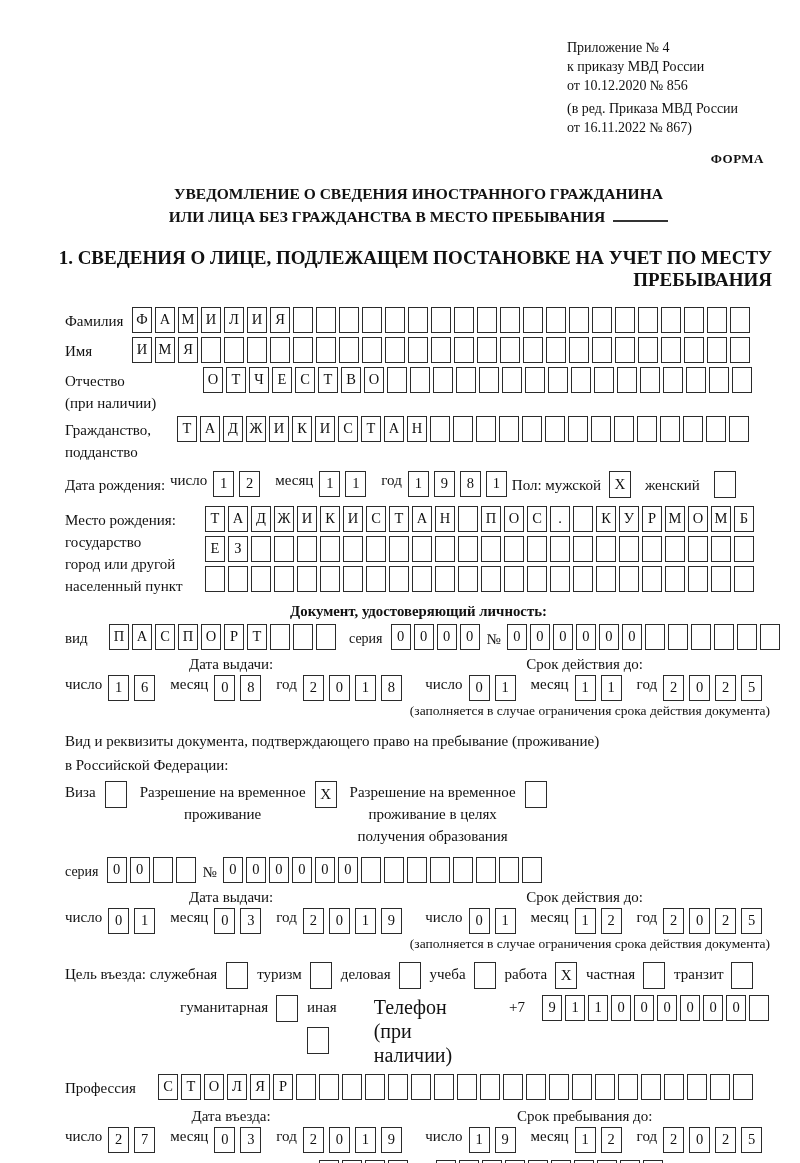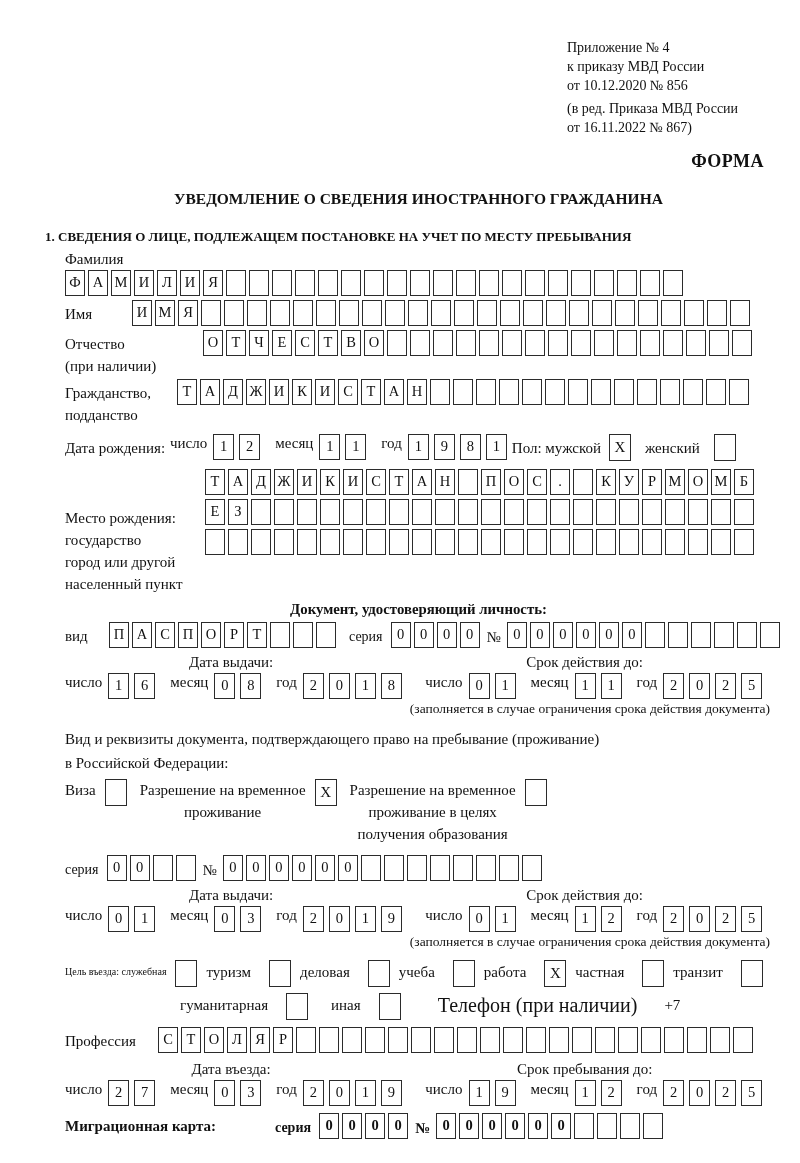--- a/index.html
+++ b/index.html
@@ -1,55 +1,55 @@
 <!DOCTYPE html>
 <html lang="ru"><head>
 <meta charset="utf-8">
 <style>
   html,body{margin:0;padding:0;background:#fff;}
   body{width:800px;height:1163px;font-family:"Liberation Serif","DejaVu Serif",serif;color:#111;}
   .page{box-sizing:border-box;width:800px;height:1163px;padding:38px 28px 4px 65px;overflow:hidden;}
   
   .appendix{width:195px;margin-left:auto;margin-right:10px;font-size:14px;line-height:19px;}
   .appendix .ed{margin-top:4px;}
-  .forma{text-align:right;padding-right:8px;font-weight:bold;font-size:18px;margin-top:14px;letter-spacing:.5px;}
+  .forma{text-align:right;padding-right:8px;font-weight:bold;font-size:13px;margin-top:14px;letter-spacing:.5px;}
   
   .title{margin-top:15px;text-align:center;font-weight:bold;font-size:15.5px;line-height:23px;}
   .title .uline{display:inline-block;width:55px;border-bottom:2px solid #333;height:14px;margin-left:8px;}
-  .sec-heading{margin-top:19px;font-weight:bold;font-size:13px;text-align:left;margin-left:-20px;}
+  .sec-heading{margin-top:19px;font-weight:bold;font-size:19px;text-align:right;margin-left:-20px;}
   
   .row{display:flex;align-items:flex-start;margin-top:4px;}
   .lbl{font-size:15px;line-height:22px;padding-top:3px;flex:none;white-space:pre-line;}
   .cells{white-space:nowrap;flex:none;}
   .cell{display:inline-block;box-sizing:border-box;width:20px;height:26px;border:1.5px solid #2b2b2b;margin-right:3px;text-align:center;font-size:14.5px;line-height:23px;vertical-align:top;background:#fff;}
   .dcell{margin-right:5px;width:21px;}
   .cbox{display:inline-block;box-sizing:border-box;width:22px;height:27px;border:1.5px solid #2b2b2b;text-align:center;font-size:15px;line-height:24px;vertical-align:top;background:#fff;flex:none;}
   .dl-label{font-size:15px;margin-right:6px;margin-left:10px;}
   .dateline .dl-label:first-child{margin-left:0;}
   
   .w-surname{width:67px;} .w-patro{width:138px;} .w-citiz{width:112px;}
-  .w-birthplace{width:140px;margin-top:35px;} .w-kind{width:44px;} .w-prof{width:93px;}
+  .w-birthplace{width:140px;} .w-kind{width:44px;} .w-prof{width:93px;}
   
   .doc-heading{text-align:center;font-weight:bold;font-size:14.8px;margin-top:6px;margin-bottom:2px;}
   
   .date-band{display:flex;margin-top:4px;}
   .date-col{flex:none;}
   .date-col.left{width:47%;}
   .date-col.right{width:53%;}
   .date-heading{font-size:15px;text-align:center;margin-bottom:2px;}
   .dateline{white-space:nowrap;}
   .footnote{font-size:13.5px;text-align:right;margin-top:2px;padding-right:2px;}
   
   .intro{font-size:15px;line-height:24px;margin-top:10px;}
   .opts{display:flex;align-items:flex-start;margin-top:4px;gap:13px;}
   .opt2{display:flex;align-items:flex-start;gap:9px;flex:none;}
   .opt2 .opt-label{font-size:15px;text-align:center;white-space:pre-line;line-height:22px;}
   
   .purpose{display:flex;align-items:flex-start;margin-top:10px;gap:9px;flex-wrap:nowrap;}
-  .opt{display:flex;align-items:flex-start;gap:18px;flex:none;}
+  .opt{display:flex;align-items:flex-start;gap:8px;flex:none;}
   .opt .opt-label{font-size:15px;line-height:24px;}
   .indent2{margin-left:115px;margin-top:6px;}
   .phone-label{font-size:20px;line-height:24px;margin-left:28px;}
   .phone-prefix{font-size:15px;line-height:24px;margin-left:18px;margin-right:8px;}
   .mig-label{font-size:15px;line-height:26px;width:172px;flex:none;}
   .ser-label{font-size:14px;line-height:26px;margin-right:8px;}
   .num-label{font-size:15px;line-height:26px;margin:0 6px 0 4px;}
 </style>
 </head>
 <body>
@@ -61,25 +61,26 @@
     <div>к приказу МВД России</div>
     <div>от 10.12.2020 № 856</div>
     <div class="ed">(в ред. Приказа МВД России</div>
     <div>от 16.11.2022 № 867)</div>
   </div>
 
   <div class="forma">ФОРМА</div>
 
   <div class="title">
     <div>УВЕДОМЛЕНИЕ О СВЕДЕНИЯ ИНОСТРАННОГО ГРАЖДАНИНА</div>
+    <div><span>ИЛИ ЛИЦА БЕЗ ГРАЖДАНСТВА В МЕСТО ПРЕБЫВАНИЯ</span><span class="uline"></span></div>
   </div>
 
   <div class="sec-heading">1. СВЕДЕНИЯ О ЛИЦЕ, ПОДЛЕЖАЩЕМ ПОСТАНОВКЕ НА УЧЕТ ПО МЕСТУ ПРЕБЫВАНИЯ</div>
 
-  <div class="row" style="margin-top:0;flex-direction:column;">
+  <div class="row" style="margin-top:16px;">
     <div class="lbl w-surname">Фамилия</div>
     <div class="cells"><span class="cell">Ф</span><span class="cell">А</span><span class="cell">М</span><span class="cell">И</span><span class="cell">Л</span><span class="cell">И</span><span class="cell">Я</span><span class="cell"></span><span class="cell"></span><span class="cell"></span><span class="cell"></span><span class="cell"></span><span class="cell"></span><span class="cell"></span><span class="cell"></span><span class="cell"></span><span class="cell"></span><span class="cell"></span><span class="cell"></span><span class="cell"></span><span class="cell"></span><span class="cell"></span><span class="cell"></span><span class="cell"></span><span class="cell"></span><span class="cell"></span><span class="cell"></span></div>
   </div>
 
   <div class="row">
     <div class="lbl w-surname">Имя</div>
     <div class="cells"><span class="cell">И</span><span class="cell">М</span><span class="cell">Я</span><span class="cell"></span><span class="cell"></span><span class="cell"></span><span class="cell"></span><span class="cell"></span><span class="cell"></span><span class="cell"></span><span class="cell"></span><span class="cell"></span><span class="cell"></span><span class="cell"></span><span class="cell"></span><span class="cell"></span><span class="cell"></span><span class="cell"></span><span class="cell"></span><span class="cell"></span><span class="cell"></span><span class="cell"></span><span class="cell"></span><span class="cell"></span><span class="cell"></span><span class="cell"></span><span class="cell"></span></div>
   </div>
 
   <div class="row">
@@ -174,21 +175,21 @@
       <div class="dateline"><span class="dl-label">число</span><span class="cell dcell">0</span><span class="cell dcell">1</span><span class="dl-label">месяц</span><span class="cell dcell">0</span><span class="cell dcell">3</span><span class="dl-label">год</span><span class="cell dcell">2</span><span class="cell dcell">0</span><span class="cell dcell">1</span><span class="cell dcell">9</span></div>
     </div>
     <div class="date-col right">
       <div class="date-heading">Срок действия до:</div>
       <div class="dateline" style="padding-left:28px;"><span class="dl-label">число</span><span class="cell dcell">0</span><span class="cell dcell">1</span><span class="dl-label">месяц</span><span class="cell dcell">1</span><span class="cell dcell">2</span><span class="dl-label">год</span><span class="cell dcell">2</span><span class="cell dcell">0</span><span class="cell dcell">2</span><span class="cell dcell">5</span></div>
     </div>
   </div>
   <div class="footnote">(заполняется в случае ограничения срока действия документа)</div>
 
   <div class="purpose">
-    <span class="opt-label" style="font-size:10px;line-height:24px;">Цель въезда: служебная</span>
+    <span class="opt-label" style="font-size:15px;line-height:24px;">Цель въезда: служебная</span>
     <span class="cbox"></span>
     <div class="opt">
       <span class="opt-label">туризм</span>
       <span class="cbox"></span>
     </div>
     <div class="opt">
       <span class="opt-label">деловая</span>
       <span class="cbox"></span>
     </div>
     <div class="opt">
@@ -207,26 +208,27 @@
       <span class="opt-label">транзит</span>
       <span class="cbox"></span>
     </div>
   </div>
 
   <div class="purpose indent2">
     <div class="opt">
       <span class="opt-label">гуманитарная</span>
       <span class="cbox"></span>
     </div>
-    <div class="opt" style="margin-left:14px;">
+    <div class="opt" style="margin-left:0;flex-direction:column;">
       <span class="opt-label">иная</span>
       <span class="cbox"></span>
     </div>
     <span class="phone-label">Телефон (при наличии)</span>
     <span class="phone-prefix">+7</span>
+    <div class="cells"><span class="cell">9</span><span class="cell">1</span><span class="cell">1</span><span class="cell">0</span><span class="cell">0</span><span class="cell">0</span><span class="cell">0</span><span class="cell">0</span><span class="cell">0</span><span class="cell"></span></div>
   </div>
 
   <div class="row" style="margin-top:7px;">
     <div class="lbl w-prof">Профессия</div>
     <div class="cells"><span class="cell">С</span><span class="cell">Т</span><span class="cell">О</span><span class="cell">Л</span><span class="cell">Я</span><span class="cell">Р</span><span class="cell"></span><span class="cell"></span><span class="cell"></span><span class="cell"></span><span class="cell"></span><span class="cell"></span><span class="cell"></span><span class="cell"></span><span class="cell"></span><span class="cell"></span><span class="cell"></span><span class="cell"></span><span class="cell"></span><span class="cell"></span><span class="cell"></span><span class="cell"></span><span class="cell"></span><span class="cell"></span><span class="cell"></span><span class="cell"></span></div>
   </div>
 
   <div class="date-band" style="margin-top:8px;">
     <div class="date-col left">
       <div class="date-heading">Дата въезда:</div>

